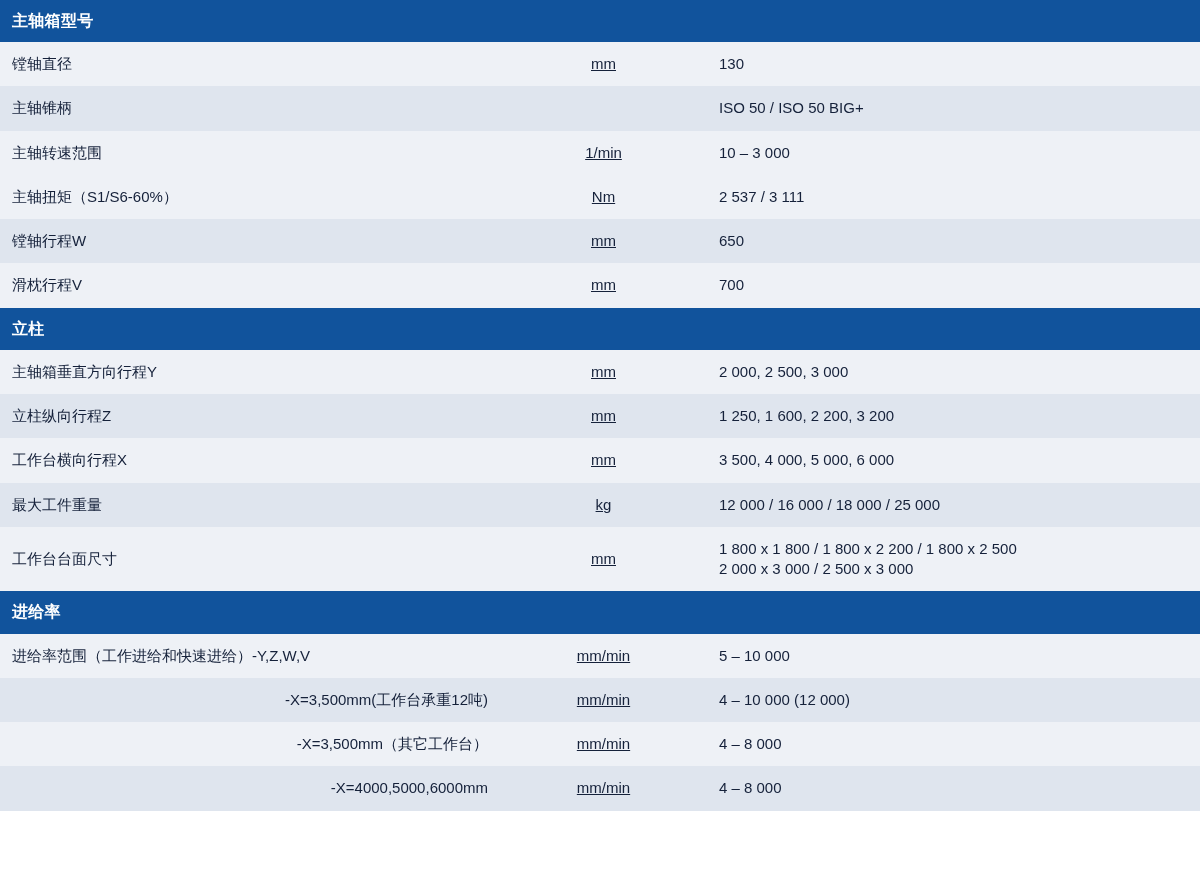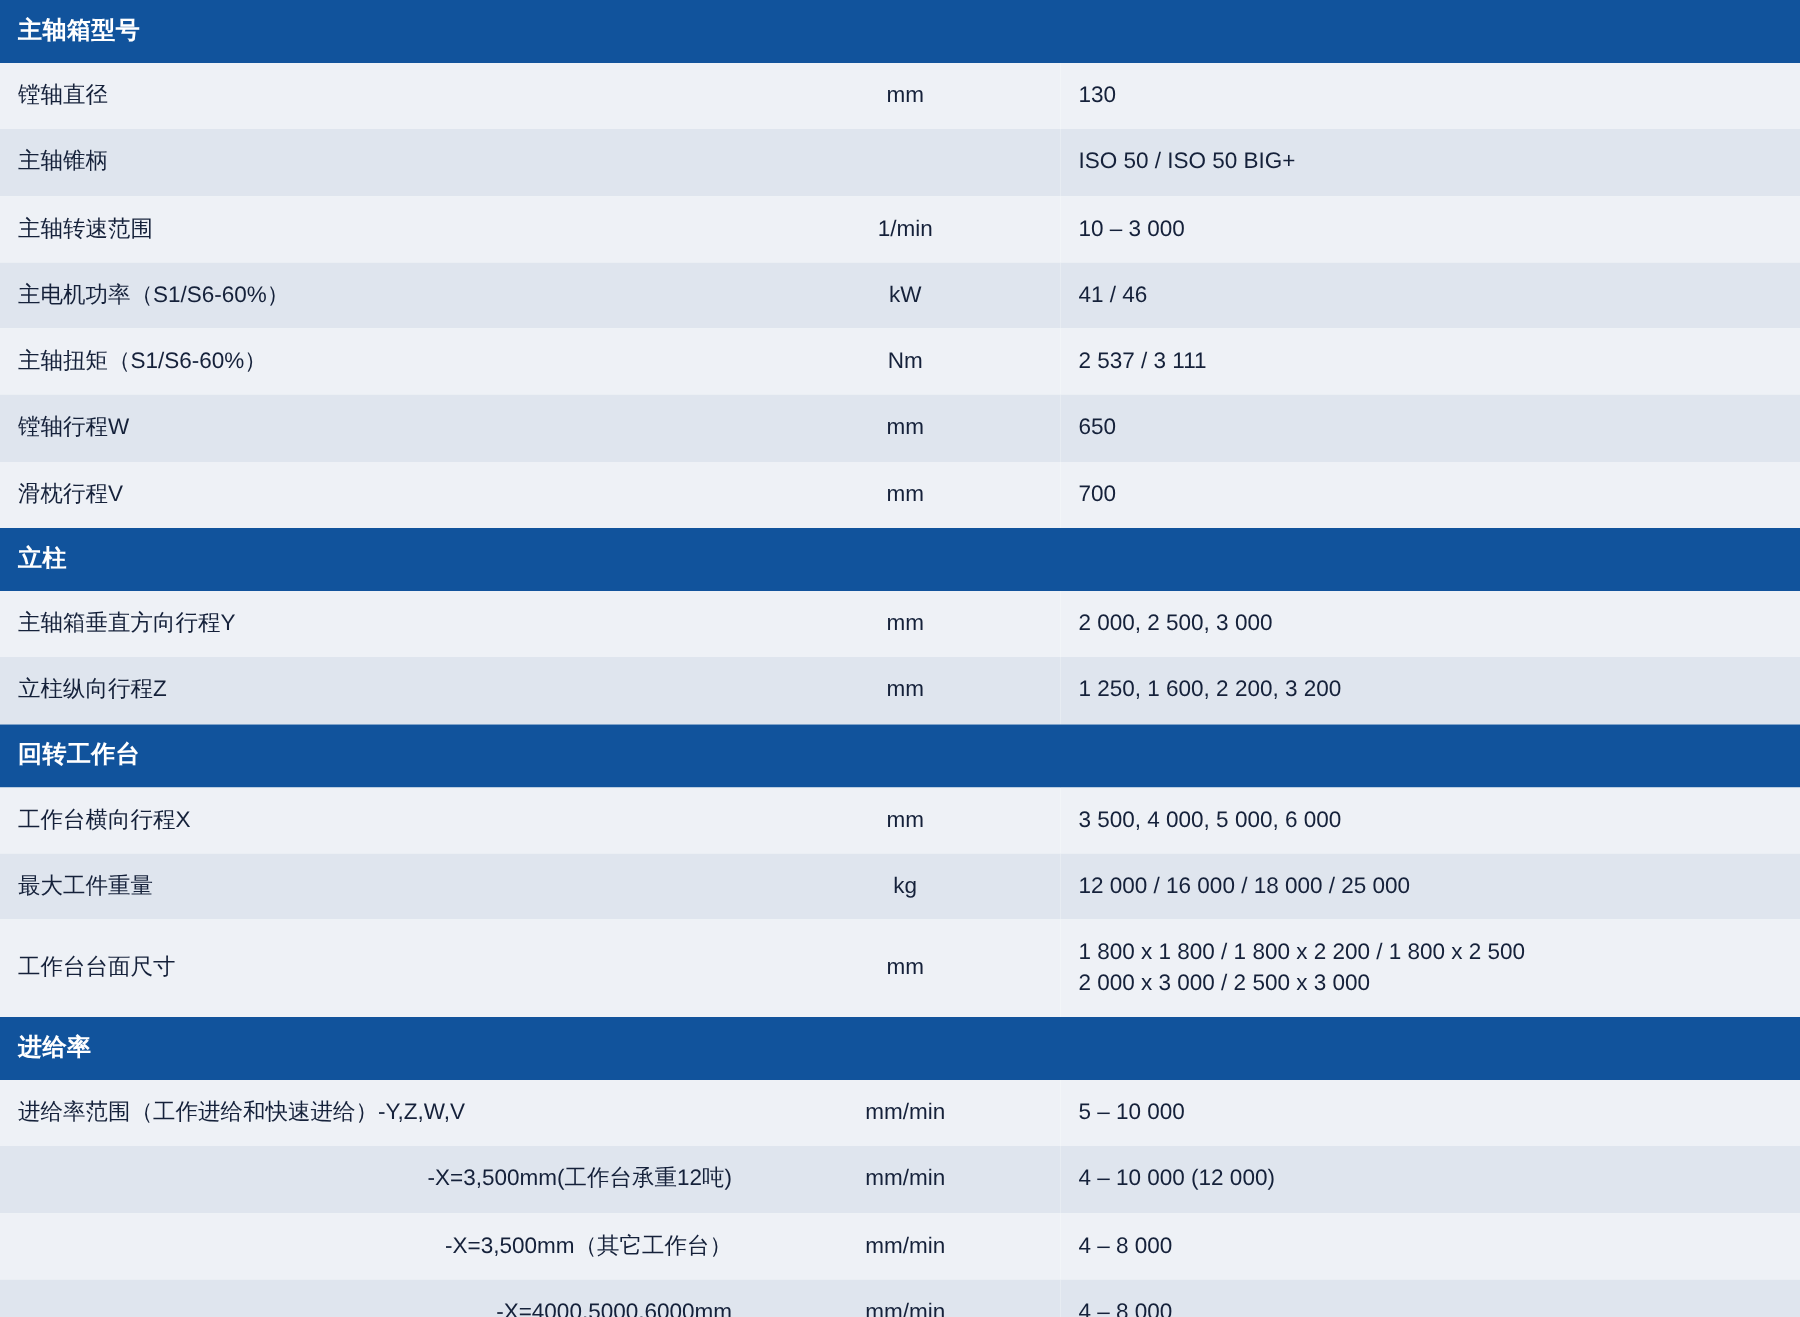--- a/index.html
+++ b/index.html
@@ -33,21 +33,21 @@
     font-size: 15px;
     color: #15213a;
     padding: 12px 12px;
     line-height: 1.35;
     vertical-align: middle;
   }
   .data-row.light td { background: #eef1f6; }
   .data-row.dark td { background: #dfe5ee; }
 
   .cell-label { text-align: left; padding-left: 12px !important; margin-left: 28px; }
-  .cell-unit { text-align: center; }
+  .cell-unit { text-align: center; text-decoration: underline; }
   .cell-value { text-align: left; }
 
   .indent { padding-left: 20px !important; text-align: right; }
 
   .multiline { white-space: pre-line; line-height: 1.45; }
 </style>
 </head>
 <body>
 
 <table class="spec-table">
@@ -68,25 +68,20 @@
       <tr class="data-row dark">
         <td class="cell-label">主轴锥柄</td>
         <td class="cell-unit"></td>
         <td class="cell-value">ISO 50 / ISO 50 BIG+</td>
       </tr>
       <tr class="data-row light">
         <td class="cell-label">主轴转速范围</td>
         <td class="cell-unit">1/min</td>
         <td class="cell-value">10 – 3 000</td>
       </tr>
-      <tr class="data-row dark">
-        <td class="cell-label">主电机功率（S1/S6-60%）</td>
-        <td class="cell-unit">kW</td>
-        <td class="cell-value">41 / 46</td>
-      </tr>
       <tr class="data-row light">
         <td class="cell-label">主轴扭矩（S1/S6-60%）</td>
         <td class="cell-unit">Nm</td>
         <td class="cell-value">2 537 / 3 111</td>
       </tr>
       <tr class="data-row dark">
         <td class="cell-label">镗轴行程W</td>
         <td class="cell-unit">mm</td>
         <td class="cell-value">650</td>
       </tr>
@@ -100,23 +95,20 @@
       </tr>
       <tr class="data-row light">
         <td class="cell-label">主轴箱垂直方向行程Y</td>
         <td class="cell-unit">mm</td>
         <td class="cell-value">2 000, 2 500, 3 000</td>
       </tr>
       <tr class="data-row dark">
         <td class="cell-label">立柱纵向行程Z</td>
         <td class="cell-unit">mm</td>
         <td class="cell-value">1 250, 1 600, 2 200, 3 200</td>
-      </tr>
-      <tr class="section-row">
-        <td colspan="3">回转工作台</td>
       </tr>
       <tr class="data-row light">
         <td class="cell-label">工作台横向行程X</td>
         <td class="cell-unit">mm</td>
         <td class="cell-value">3 500, 4 000, 5 000, 6 000</td>
       </tr>
       <tr class="data-row dark">
         <td class="cell-label">最大工件重量</td>
         <td class="cell-unit">kg</td>
         <td class="cell-value">12 000 / 16 000 / 18 000 / 25 000</td>

